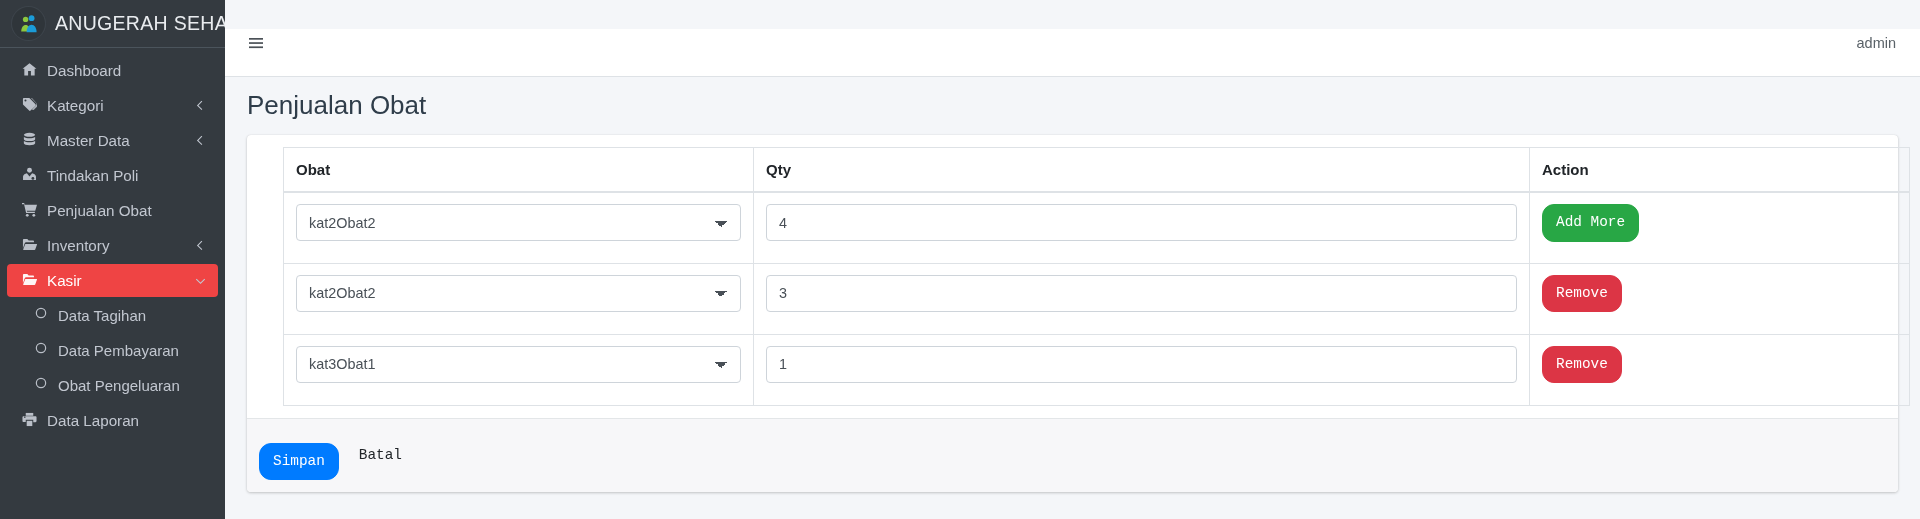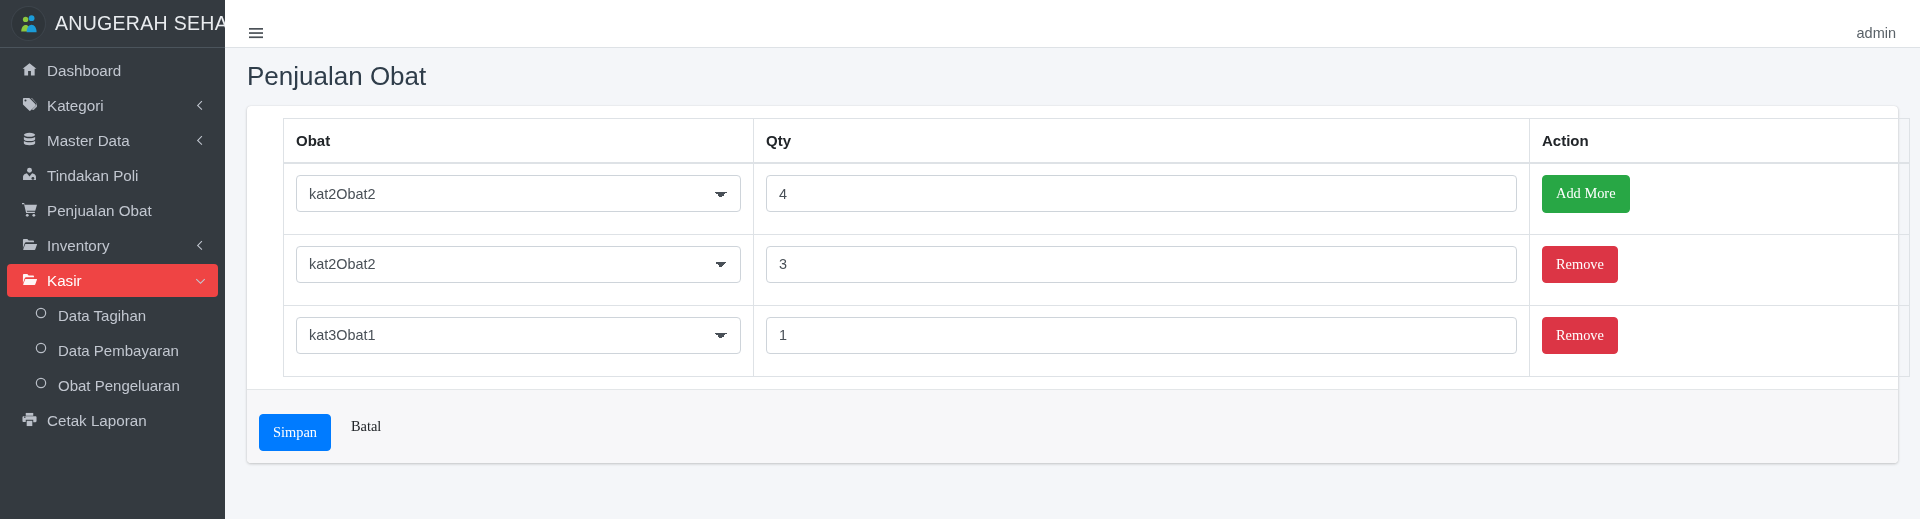--- a/index.html
+++ b/index.html
@@ -83,23 +83,24 @@
   .content-wrap {
     flex: 1;
     height: 519px;
     background: #f4f6f9;
     display: flex; flex-direction: column;
     min-width: 0;
   }
   .topbar {
     height: 48px; min-height: 48px;
     background: #ffffff;
-    display: flex; align-items: flex-end;
+    display: flex; align-items: flex-start;
     padding: 0 18px 0 14px;
     border-bottom: 1px solid #dee2e6;
+    margin-top: 29px;
   }
   .hamburger {
     padding: 6px 9px;
     color: #4b5157;
     display: inline-flex; align-items: center;
     cursor: pointer;
   }
   .topbar-spacer { flex: 1; }
   .topbar-user {
     color: #5a6268;
@@ -183,24 +184,24 @@
     background-size: 6px 6px, 6px 6px;
     background-repeat: no-repeat;
     padding-right: 30px;
   }
 
   .btn {
     display: inline-block;
     font-size: 14.4px;
     line-height: 1.5;
     padding: 7px 13px;
-    border-radius: 4px;
+    border-radius: 12px;
     border: 1px solid transparent;
     cursor: pointer;
-    font-family: Liberation Serif, serif;
+    font-family: Liberation Mono, monospace;
     white-space: nowrap;
   }
   .btn-success { background: #28a745; border-color: #28a745; color: #fff; }
   .btn-danger  { background: #dc3545; border-color: #dc3545; color: #fff; }
   .btn-primary { background: #007bff; border-color: #007bff; color: #fff; margin-top: 12px; }
   .btn-link    { background: transparent; border-color: transparent; color: #212529; }
   .footer-btns { display: flex; align-items: center; gap: 6px; }
 </style>
 </head>
 <body>
@@ -353,21 +354,21 @@
           </div>
           <div class="nav-item">
             <a class="nav-link">
               <span class="ic">
                 <svg width="15" height="15" viewBox="0 0 16 16" fill="currentColor">
                   <path d="M4 1h8v3H4z"></path>
                   <path d="M1.6 4.6h12.8c.6 0 1.1.5 1.1 1.1v4c0 .6-.5 1.1-1.1 1.1H12V8.2H4v2.6H1.6c-.6 0-1.1-.5-1.1-1.1v-4c0-.6.5-1.1 1.1-1.1zM3 6.3a.8.8 0 1 0 0-1.6.8.8 0 0 0 0 1.6z"></path>
                   <path d="M5 9.4h6V15H5z"></path>
                 </svg>
               </span>
-              <span>Cetak Laporan</span>
+              <span>Data Laporan</span>
             </a>
           </div>
         </div>
     </nav>
   </aside>
 
   <div class="content-wrap">
 
     <header class="topbar">
       <span class="hamburger">

